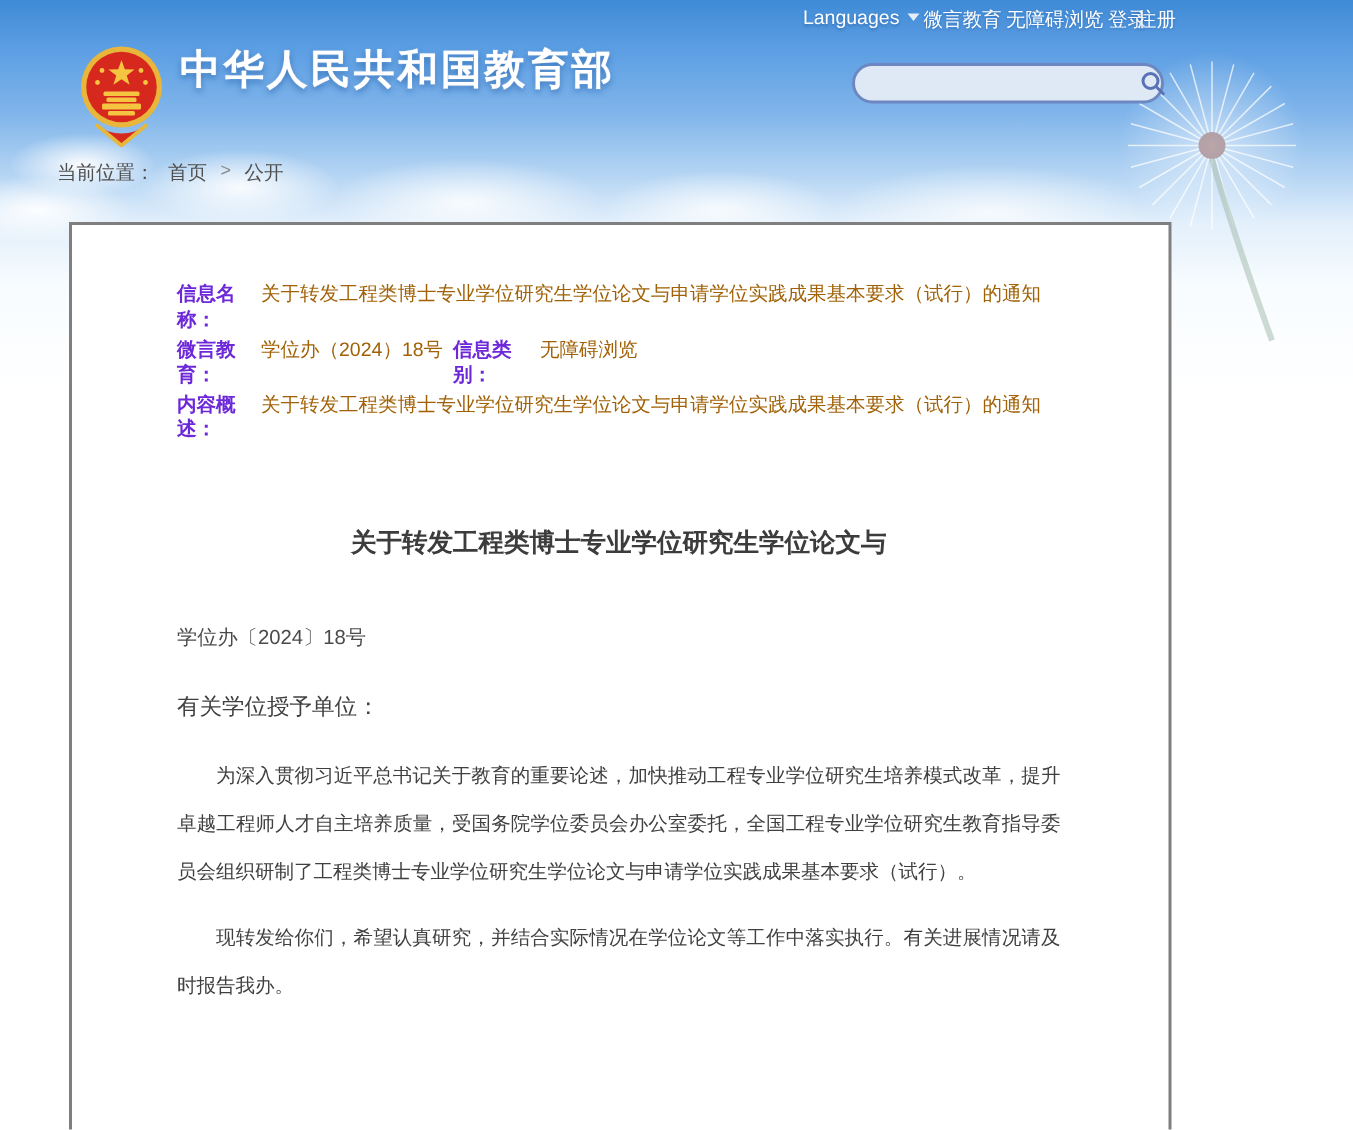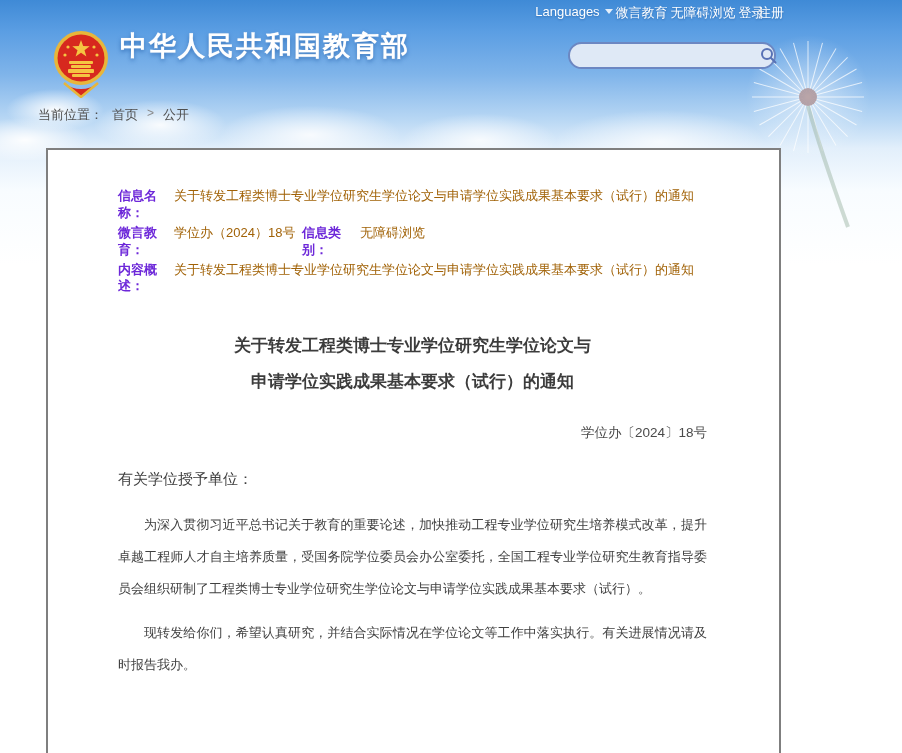--- a/index.html
+++ b/index.html
@@ -84,24 +84,24 @@
   
   table.info { width:100%; table-layout:fixed; border-collapse:collapse; }
   table.info td {
     font-size:13px; line-height:1.3; vertical-align:top; padding:0 0 3px 0;
     color:#a16207; word-break:break-all;
   }
   table.info td.lbl { font-weight:bold; color:#6d28d9; }
   table.info td.val { padding-left:10px; padding-right:4px; }
   
   .doc-title {
-    margin-top:30px; text-align:center; font-weight:bold;
+    margin-top:46px; text-align:center; font-weight:bold;
     font-size:17px; color:#3c3c3c; line-height:36px;
   }
-  .doc-number { margin-top:24px; text-align:right; font-size:13.5px; color:#4a4a4a; }
+  .doc-number { margin-top:36px; text-align:left; font-size:13.5px; color:#4a4a4a; }
   .salutation { margin-top:28px; font-size:15px; color:#404040; }
   .para {
     margin-top:20px; font-size:13px; color:#404040; line-height:32px;
     text-indent:2em; text-align:justify;
   }
   .para + .para { margin-top:12px; }
   .dandelion { position:absolute; left:728px; top:12px; pointer-events:none; }
 </style>
 </head>
 <body>
@@ -218,21 +218,20 @@
     </tr>
     <tr>
       <td class="lbl">内容概述：</td>
       <td class="val" colspan="5">关于转发工程类博士专业学位研究生学位论文与申请学位实践成果基本要求（试行）的通知</td>
     </tr>
   </tbody>
     </table>
 
   <div class="doc-title">
     <div>关于转发工程类博士专业学位研究生学位论文与</div>
-    <div>申请学位实践成果基本要求（试行）的通知</div>
   </div>
 
   <div class="doc-number">学位办〔2024〕18号</div>
 
   <div class="salutation">有关学位授予单位：</div>
 
   <div class="para">为深入贯彻习近平总书记关于教育的重要论述，加快推动工程专业学位研究生培养模式改革，提升卓越工程师人才自主培养质量，受国务院学位委员会办公室委托，全国工程专业学位研究生教育指导委员会组织研制了工程类博士专业学位研究生学位论文与申请学位实践成果基本要求（试行）。</div>
   <div class="para">现转发给你们，希望认真研究，并结合实际情况在学位论文等工作中落实执行。有关进展情况请及时报告我办。</div>
 
 </div>

